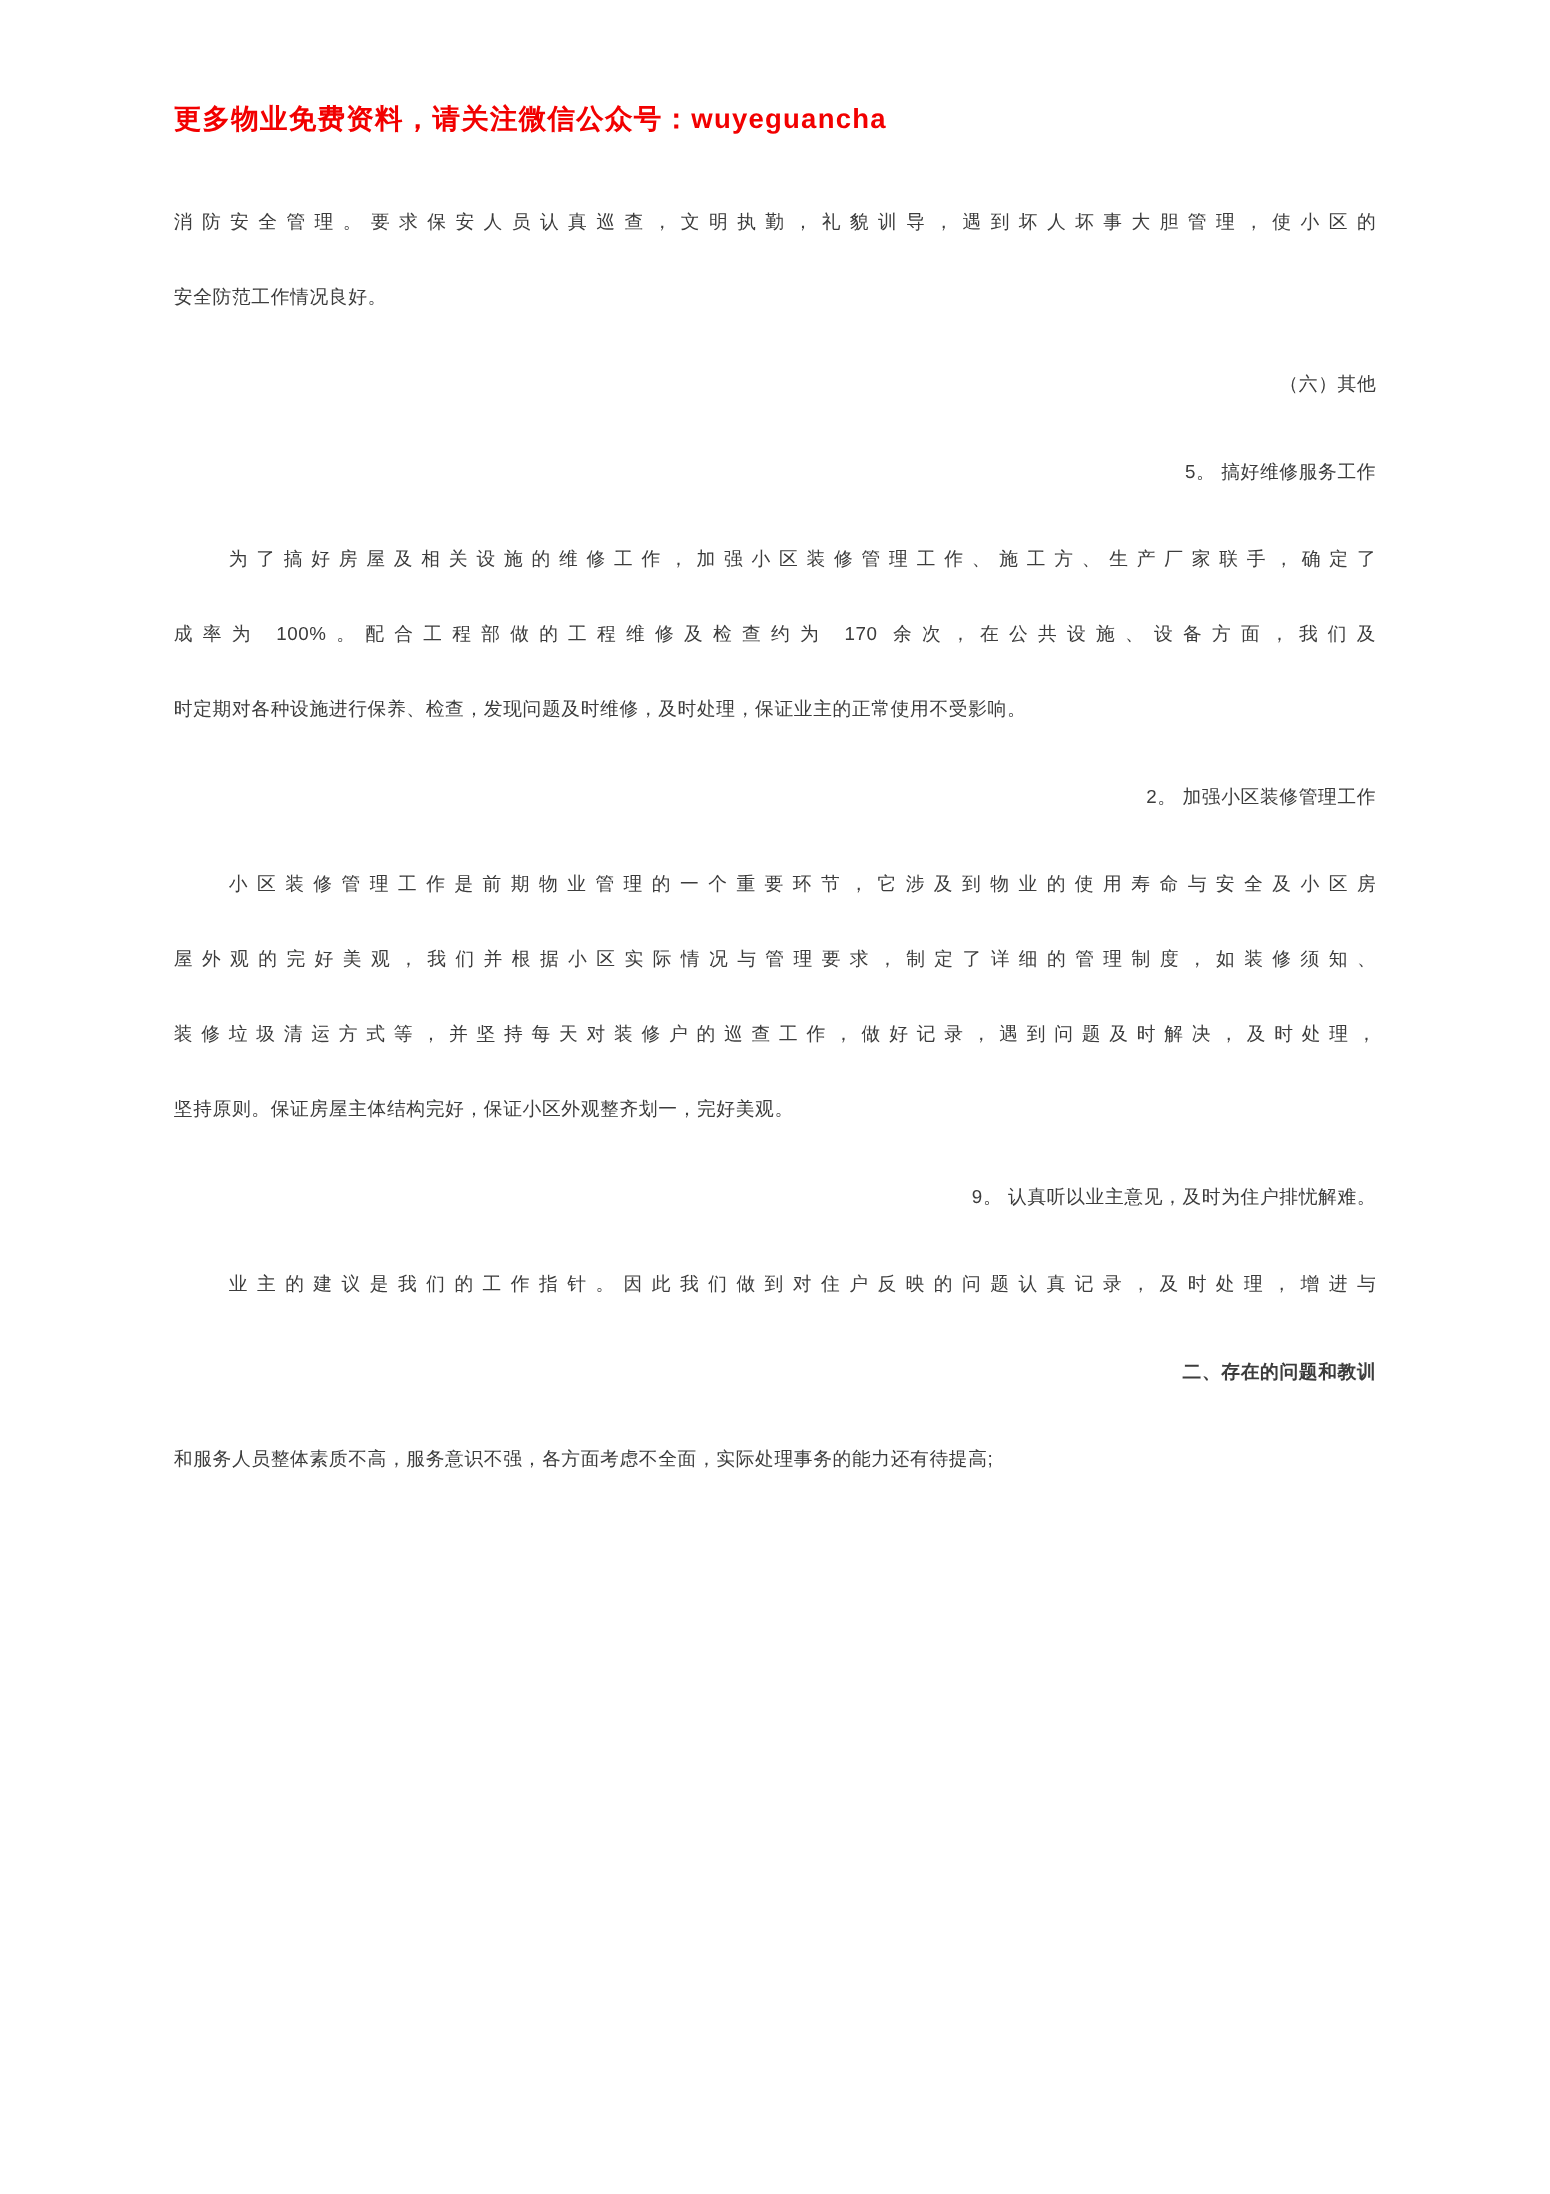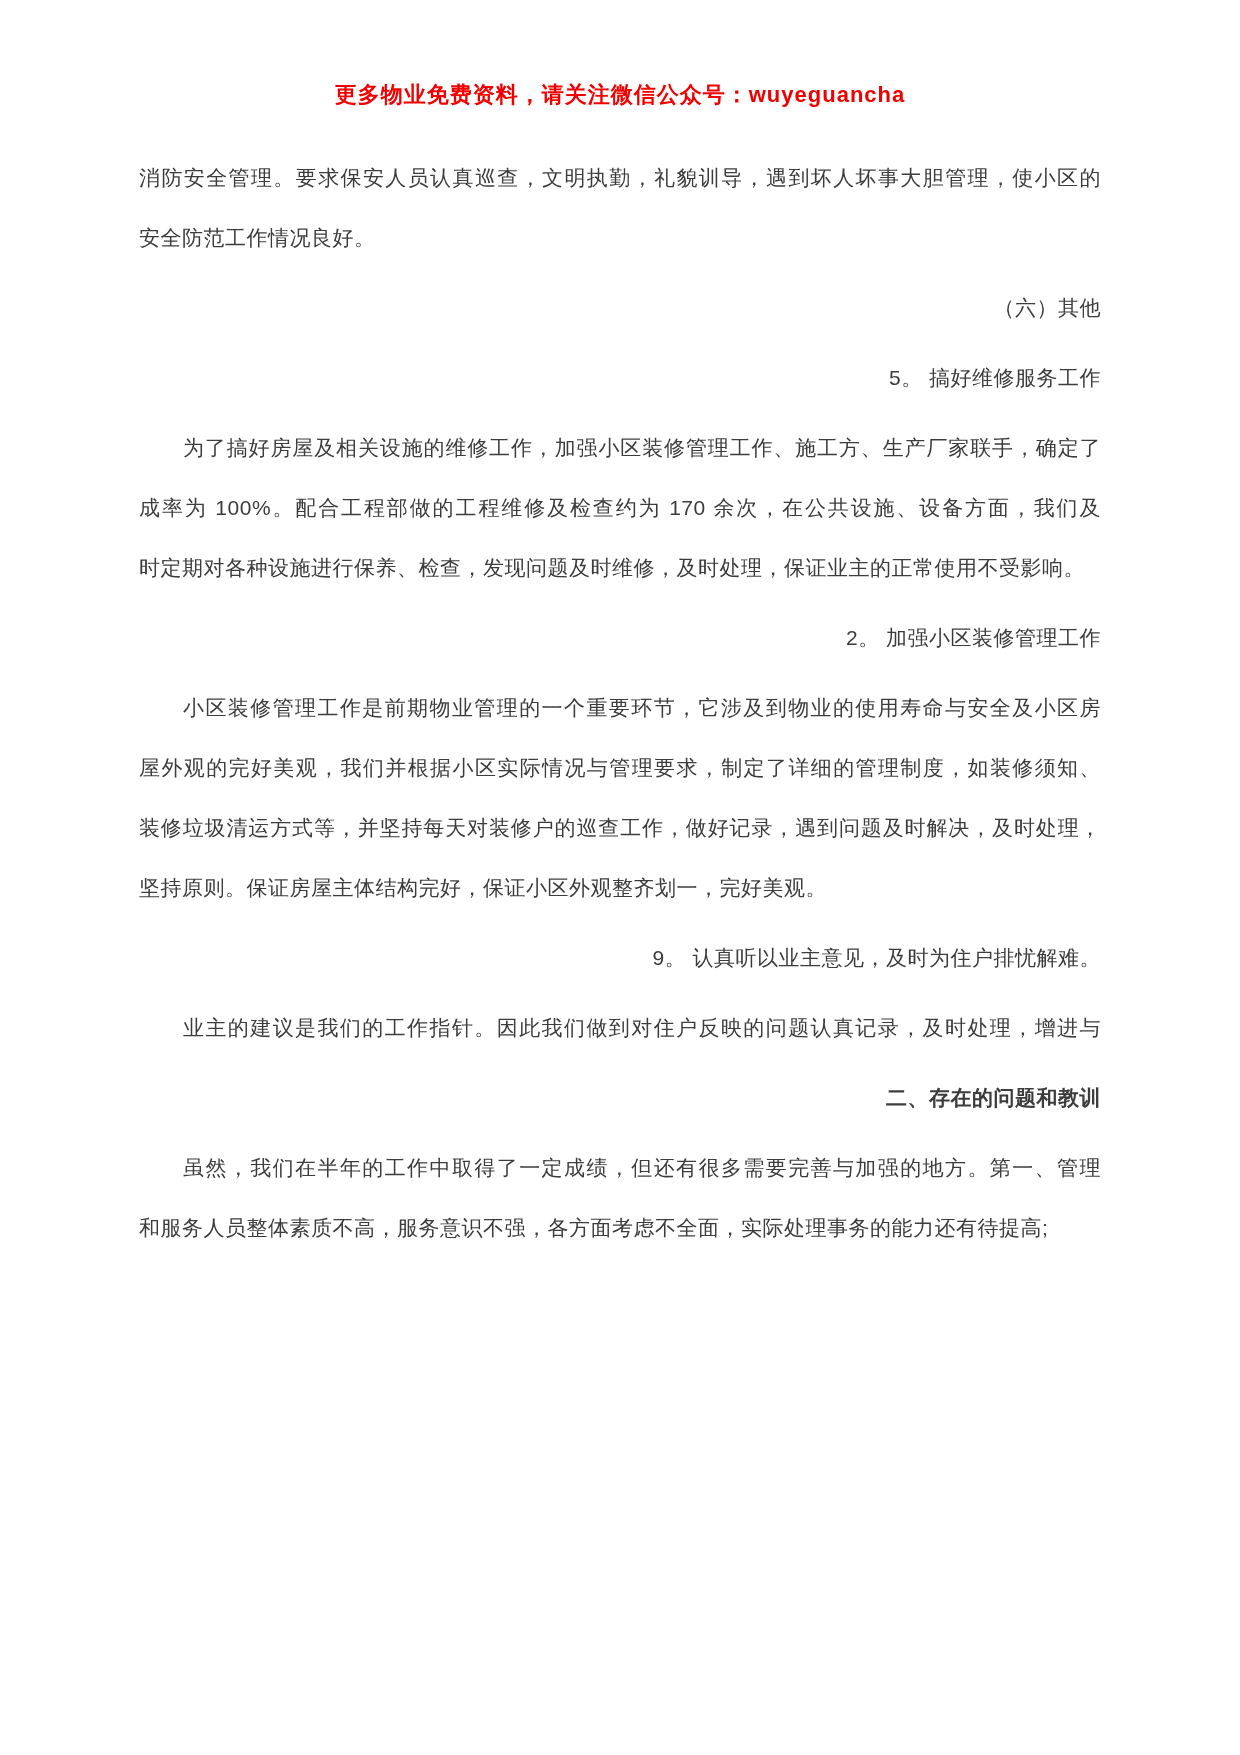--- a/index.html
+++ b/index.html
@@ -14,32 +14,31 @@
     overflow: hidden;
   }
   .page {
     box-sizing: border-box;
     width: 1240px;
     height: 1755px;
     padding: 0 139px 0 139px;
   }
   .doc-header {
     margin: 77px 0 35px 0;
-    text-align: center;
     font-size: 22px;
     font-weight: bold;
     line-height: 36px;
     letter-spacing: 1px;
     color: #f20000;
   }
   .para {
     margin: 0 0 10px 0;
   }
   .line {
-    font-size: 21px;
+    font-size: 15px;
     line-height: 60px;
     color: #3c3c3c;
     letter-spacing: 0.5px;
     text-align: left;
     white-space: normal;
   }
   
   .fill {
     text-align: justify;
     text-align-last: justify;
@@ -96,17 +95,16 @@
 
   <div class="para">
     <div class="line indent fill">业主的建议是我们的工作指针。因此我们做到对住户反映的问题认真记录，及时处理，增进与</div>
   </div>
 
   <div class="para">
     <div class="line indent bold">二、存在的问题和教训</div>
   </div>
 
   <div class="para">
-    <div class="line indent fill">虽然，我们在半年的工作中取得了一定成绩，但还有很多需要完善与加强的地方。第一、管理</div>
     <div class="line">和服务人员整体素质不高，服务意识不强，各方面考虑不全面，实际处理事务的能力还有待提高;</div>
   </div>
 
 </div>
 
 </body></html>

